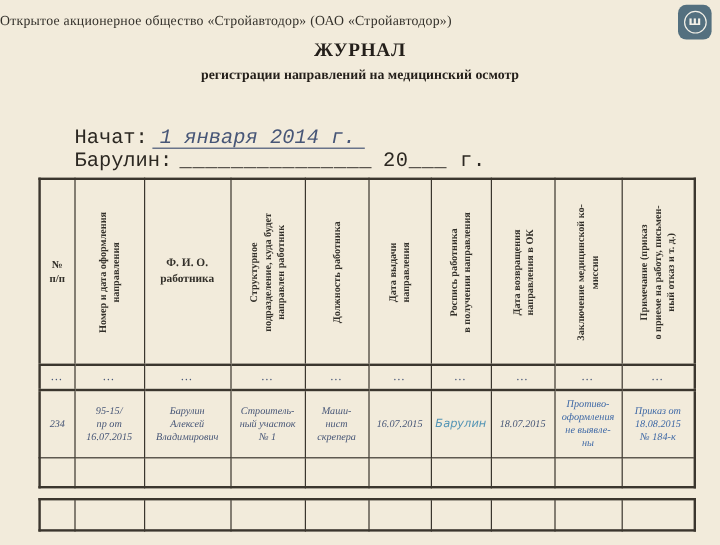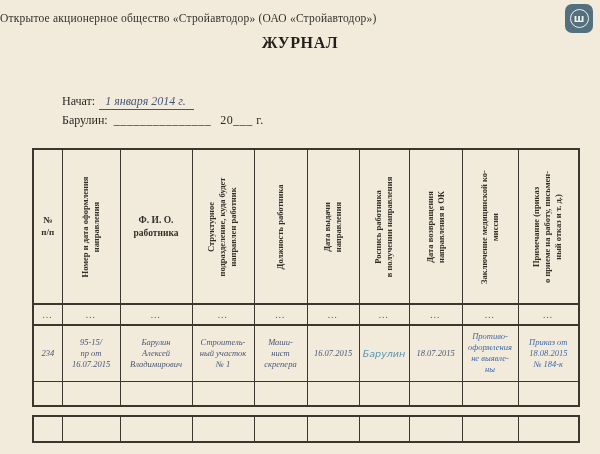--- a/index.html
+++ b/index.html
@@ -14,21 +14,21 @@
   .logo{position:absolute;top:4px;right:7px;width:28px;height:29px;background:var(--logo_bg);
         border-radius:7px;display:flex;align-items:center;justify-content:center;}
   .logo-circle{width:19px;height:19px;border:1.6px solid #f4f1e8;border-radius:50%;
         display:flex;align-items:center;justify-content:center;
         font-family:"DejaVu Sans",sans-serif;font-weight:bold;font-size:10px;color:#f4f1e8;line-height:1;}
 
   .company{margin-top:12px;font-size:11.5px;color:var(--heading_text);letter-spacing:.2px;}
   .doc-title{margin-top:10px;text-align:center;font-size:16px;font-weight:bold;color:#241f1a;letter-spacing:.6px;}
   .doc-subtitle{margin-top:5px;text-align:center;font-size:11.5px;font-weight:bold;color:#241f1a;}
 
-  .dates{position:absolute;left:62px;top:92px;font-size:12px;color:#2c2822;}
+  .dates{position:absolute;left:62px;top:106px;font-size:17px;color:#2c2822;font-family:Liberation Mono, monospace;}
   .date-line{height:19px;line-height:19px;}
   .u-val{display:inline-block;font-style:italic;color:var(--ink);border-bottom:1px solid var(--ink);
          padding:0 8px 0 6px;margin-left:4px;line-height:15px;}
   .blank-part{margin-left:6px;letter-spacing:.5px;}
   .rest-part{margin-left:9px;letter-spacing:.5px;}
 
   table.journal{position:absolute;left:32px;width:546px;border-collapse:collapse;table-layout:fixed;}
   table.journal.main{top:148px;}
   table.journal.tail{top:415px;}
   .journal td,.journal th{border:1px solid var(--border);padding:1px;vertical-align:middle;text-align:center;overflow:hidden;}
@@ -53,20 +53,21 @@
 <body>
 
 <div class="page">
 
   <div class="logo">
     <span class="logo-circle">ш</span>
   </div>
 
   <div class="company">Открытое акционерное общество «Стройавтодор» (ОАО «Стройавтодор»)</div>
   <div class="doc-title">ЖУРНАЛ</div>
+  <div class="doc-subtitle">регистрации направлений на медицинский осмотр</div>
 
   <div class="dates">
     <div class="date-line">
       <span>Начат:</span><span class="u-val">1 января 2014 г.</span>
     </div>
     <div class="date-line">
       <span>Барулин:</span><span class="blank-part">_______________</span><span class="rest-part">20___ г.</span>
     </div>
   </div>
 

